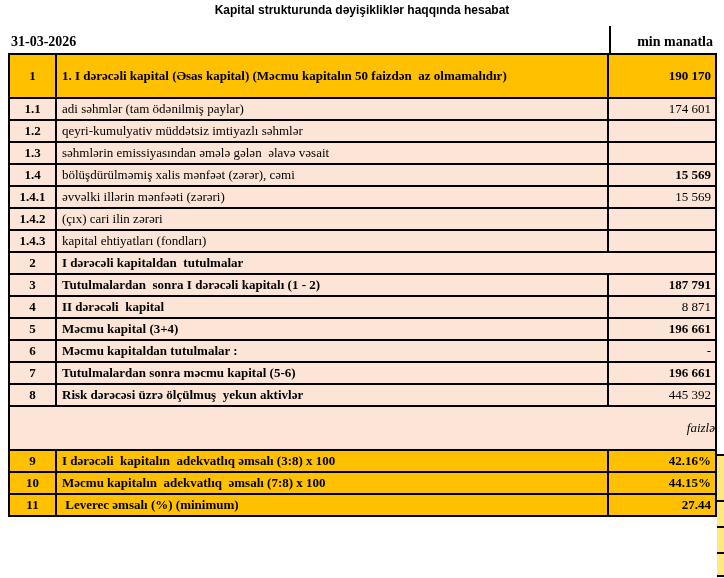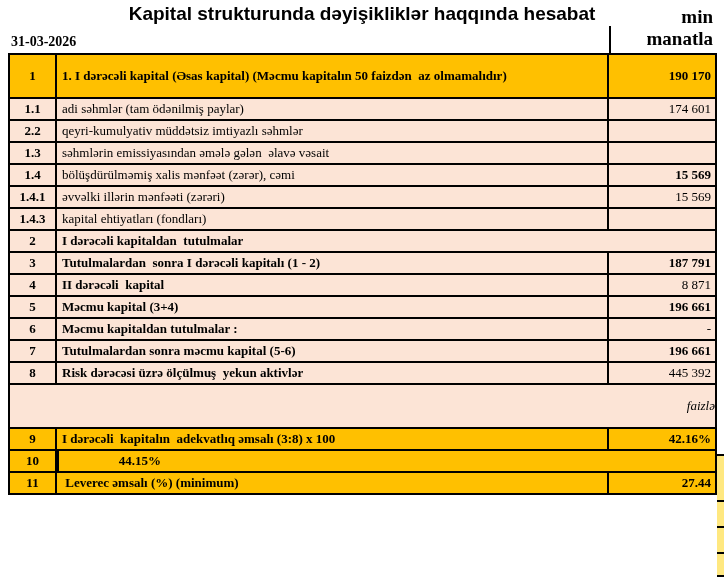--- a/index.html
+++ b/index.html
@@ -9,35 +9,35 @@
     background:var(--page-bg,#fff);
     font-family:"Liberation Serif","DejaVu Serif",serif;
     color:var(--text,#000);
     overflow:hidden;
     box-sizing:border-box;
   }
   .title{
     position:absolute;top:3px;left:0;width:100%;
     text-align:center;
     font-family:"Liberation Sans","DejaVu Sans",sans-serif;
-    font-weight:bold;font-size:19px;
+    font-weight:bold;font-size:12px;
   }
   .header-row{
     position:absolute;top:26px;left:8px;width:709px;height:27px;
     display:flex;justify-content:space-between;align-items:flex-end;
     box-sizing:border-box;
   }
   .header-date{
     font-weight:bold;font-size:14px;padding:0 0 3px 3px;
   }
   .header-unit{
     width:108px;height:27px;box-sizing:border-box;
     border-left:2px solid var(--border,#000);
     text-align:right;
-    font-weight:bold;font-size:19px;
+    font-weight:bold;font-size:14px;
     display:flex;align-items:flex-end;justify-content:flex-end;
     padding:0 4px 3px 0;
   }
   .tbl{
     position:absolute;top:53px;left:8px;width:709px;
     border:2px solid var(--border,#000);
     box-sizing:border-box;
     background:var(--peach,#FCE4D6);
   }
   .row{
@@ -101,38 +101,43 @@
         <div class="c-no">1</div>
         <div class="c-label b">1. I dərəcəli kapital (Əsas kapital) (Məcmu kapitalın 50 faizdən  az olmamalıdır)</div>
         <div class="c-value b">190 170</div>
       </div>
       <div class="row bg-peach">
         <div class="c-no">1.1</div>
         <div class="c-label">adi səhmlər (tam ödənilmiş paylar)</div>
         <div class="c-value">174 601</div>
       </div>
       <div class="row bg-peach">
-        <div class="c-no">2.2</div>
+        <div class="c-no">1.2</div>
         <div class="c-label">qeyri-kumulyativ müddətsiz imtiyazlı səhmlər</div>
         <div class="c-value"></div>
       </div>
       <div class="row bg-peach">
         <div class="c-no">1.3</div>
         <div class="c-label">səhmlərin emissiyasından əmələ gələn  əlavə vəsait</div>
         <div class="c-value"></div>
       </div>
       <div class="row bg-peach">
         <div class="c-no">1.4</div>
         <div class="c-label">bölüşdürülməmiş xalis mənfəət (zərər), cəmi</div>
         <div class="c-value b">15 569</div>
       </div>
       <div class="row bg-peach">
         <div class="c-no">1.4.1</div>
         <div class="c-label">əvvəlki illərin mənfəəti (zərəri)</div>
         <div class="c-value">15 569</div>
+      </div>
+      <div class="row bg-peach">
+        <div class="c-no">1.4.2</div>
+        <div class="c-label">(çıx) cari ilin zərəri</div>
+        <div class="c-value"></div>
       </div>
       <div class="row bg-peach">
         <div class="c-no">1.4.3</div>
         <div class="c-label">kapital ehtiyatları (fondları)</div>
         <div class="c-value"></div>
       </div>
       <div class="row bg-peach">
         <div class="c-no">2</div>
         <div class="c-label b">I dərəcəli kapitaldan  tutulmalar</div>
       </div>
@@ -169,20 +174,21 @@
       <div class="row bg-peach tall2">
         <div class="c-merged i">faizlə</div>
       </div>
       <div class="row bg-orange">
         <div class="c-no">9</div>
         <div class="c-label b">I dərəcəli  kapitalın  adekvatlıq əmsalı (3:8) x 100</div>
         <div class="c-value b">42.16%</div>
       </div>
       <div class="row bg-orange">
         <div class="c-no">10</div>
+        <div class="c-label b">Məcmu kapitalın  adekvatlıq  əmsalı (7:8) x 100</div>
         <div class="c-value b">44.15%</div>
       </div>
       <div class="row bg-orange">
         <div class="c-no">11</div>
         <div class="c-label b"> Leverec əmsalı (%) (minimum)</div>
         <div class="c-value b">27.44</div>
       </div>
     </div>
 
   <div class="edge-strip" id="edge-strip">

